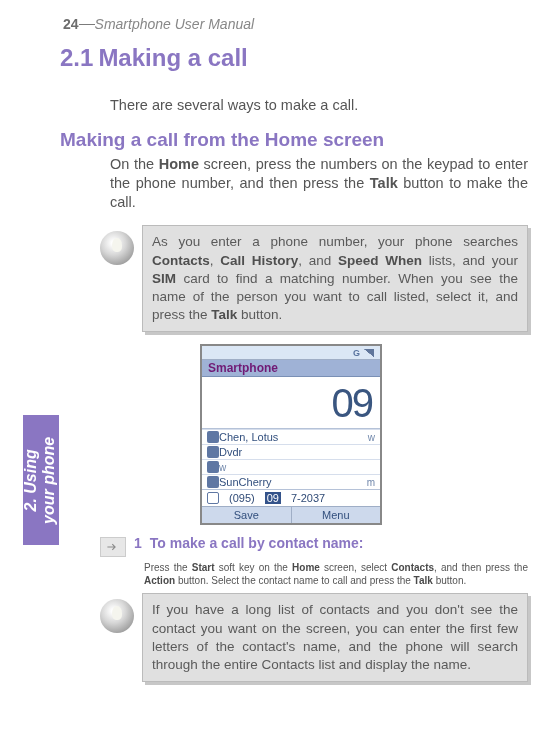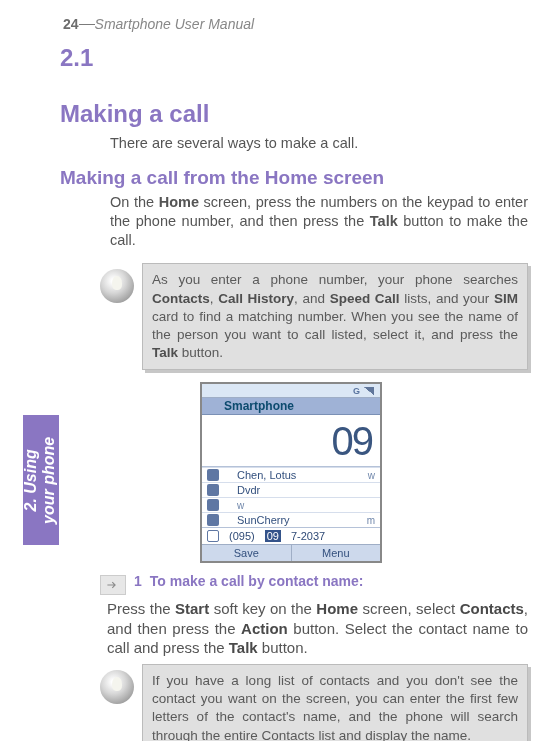--- a/index.html
+++ b/index.html
@@ -59,23 +59,22 @@
   }
   .content {
     position: absolute;
     left: 60px;
     right: 22px;
     top: 44px;
   }
   .sect-heading {
     display: flex;
     align-items: baseline;
-    gap: 28px;
-    margin-bottom: 6px;
-    flex-direction: column;
+    gap: 5px;
+    margin-bottom: 24px;
   }
   .sec-number {
     color: #8a76c2;
     font-weight: bold;
     font-size: 24px;
   }
   .sec-title {
     color: #8a76c2;
     font-weight: bold;
     font-size: 24px;
@@ -145,41 +144,41 @@
     justify-content:flex-end;
     padding:0 6px;
     gap:4px;
   }
   .ss-status .sig {
     width: 10px; height: 8px;
     background: linear-gradient(to top right, transparent 48%, #60769b 50%);
   }
   .ss-title {
     background:#9fb2d6;
-    color:#0c4a6e;
+    color:#701a75;
     font-weight:bold;
-    padding:1px 22px;
+    padding:1px 6px;
     font-size:12px;
     border-bottom:1px solid #7a90b5;
   }
   .ss-big {
     text-align:right;
     padding: 4px 8px 2px;
     font-size: 40px;
     font-weight: 300;
     color:#3a5680;
     font-family: "Segoe UI", Arial, sans-serif;
     letter-spacing:-2px;
     border-bottom:1px solid #b5c2d8;
   }
   .ss-list {border-bottom:1px solid #b5c2d8;}
   .ss-row {
     display:flex;
     align-items:center;
-    gap:18px;
+    gap:0;
     padding:1px 5px;
     border-top:1px solid #d6deec;
     color:#33507e;
   }
   .ss-ic {
     width:12px;height:12px;
     background:#5f77a3;
     border-radius:2px;
     flex:none;
   }
@@ -226,22 +225,22 @@
     font-weight:bold;
     font-size:14px;
     flex:none;
   }
   .step-title {
     color:#8a76c2;
     font-weight:bold;
     font-size:14px;
   }
   .step-body {
-    margin-left: 47px;
-    font-size:15px;
+    margin-left: 84px;
+    font-size:10px;
     line-height:1.3;
     text-align:justify;
     color:#555;
     margin-bottom:6px;
   }
   .step-body b { color:#4a4a4a; }
 </style>
 </head>
 <body>
 
@@ -269,21 +268,21 @@
 
   <div class="sub-heading">Making a call from the Home screen</div>
 
   <div class="body-text" style="text-align:justify;">
     <span>On the </span><b>Home</b><span> screen, press the numbers on the keypad to enter the phone number, and then press the </span><b>Talk</b><span> button to make the call.</span>
   </div>
 
   <div class="tip-row">
     <div class="bulb"></div>
     <div class="tip-box">
-      <span>As you enter a phone number, your phone searches </span><b>Contacts</b><span>, </span><b>Call History</b><span>, and </span><b>Speed Call</b><span> lists, and your </span><b>SIM</b><span> card to find a matching number. When you see the name of the person you want to call listed, select it, and press the </span><b>Talk</b><span> button.</span>
+      <span>As you enter a phone number, your phone searches </span><b>Contacts</b><span>, </span><b>Call History</b><span>, and </span><b>Speed When</b><span> lists, and your </span><b>SIM</b><span> card to find a matching number. When you see the name of the person you want to call listed, select it, and press the </span><b>Talk</b><span> button.</span>
     </div>
   </div>
 
   <div class="screenshot">
     <div class="ss-status">
       <span style="color:#5a749f;font-weight:bold;font-size:9px;">G</span>
       <span class="sig"></span>
     </div>
     <div class="ss-title">Smartphone</div>
     <div class="ss-big">09</div>

